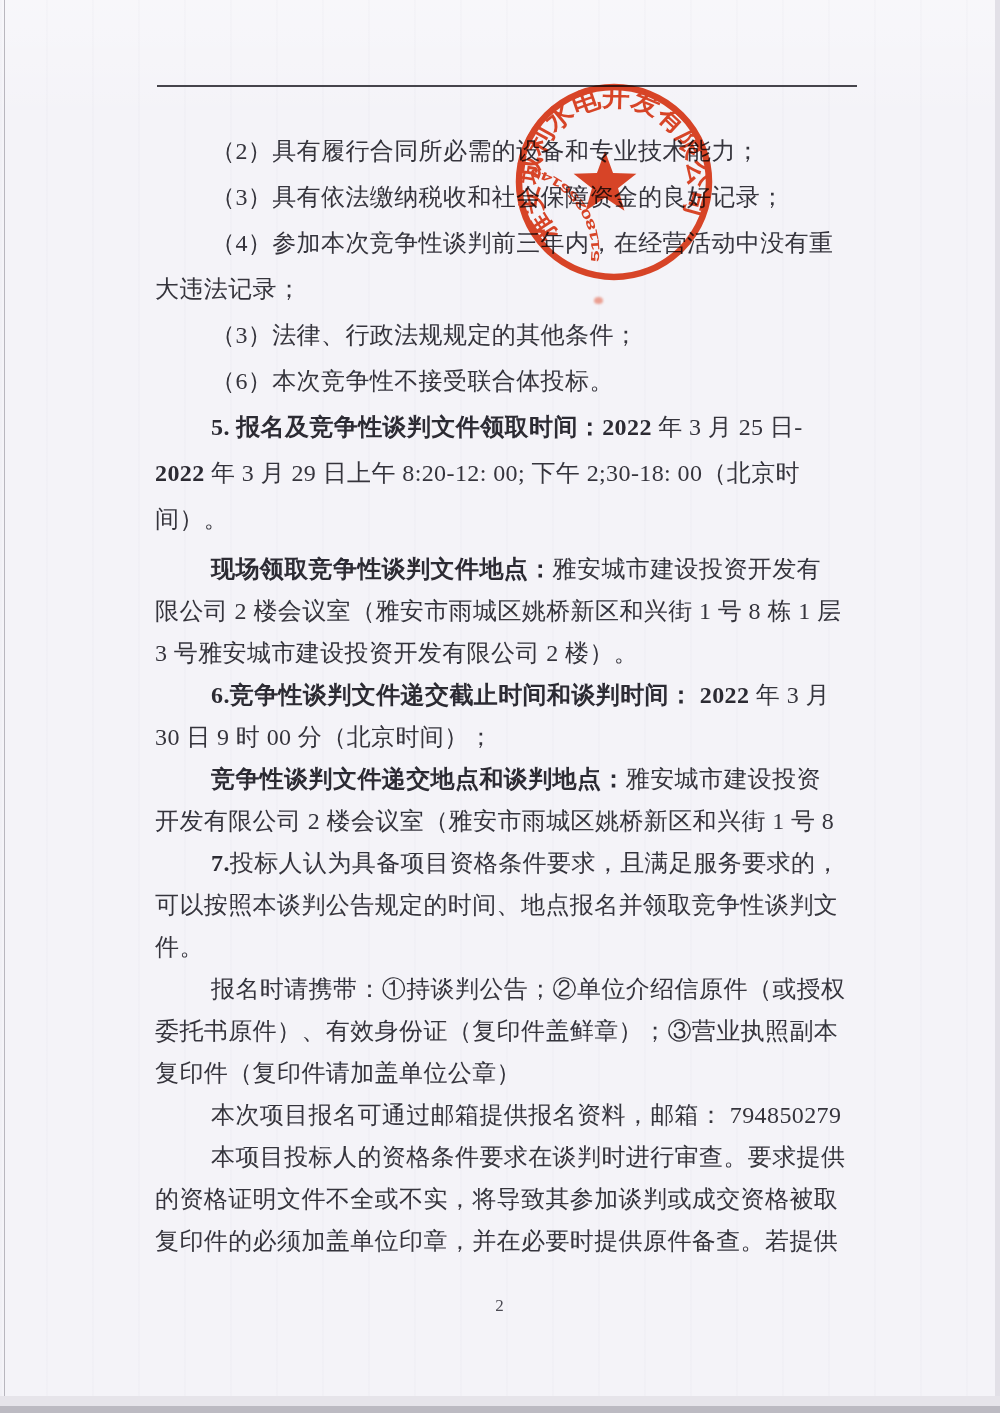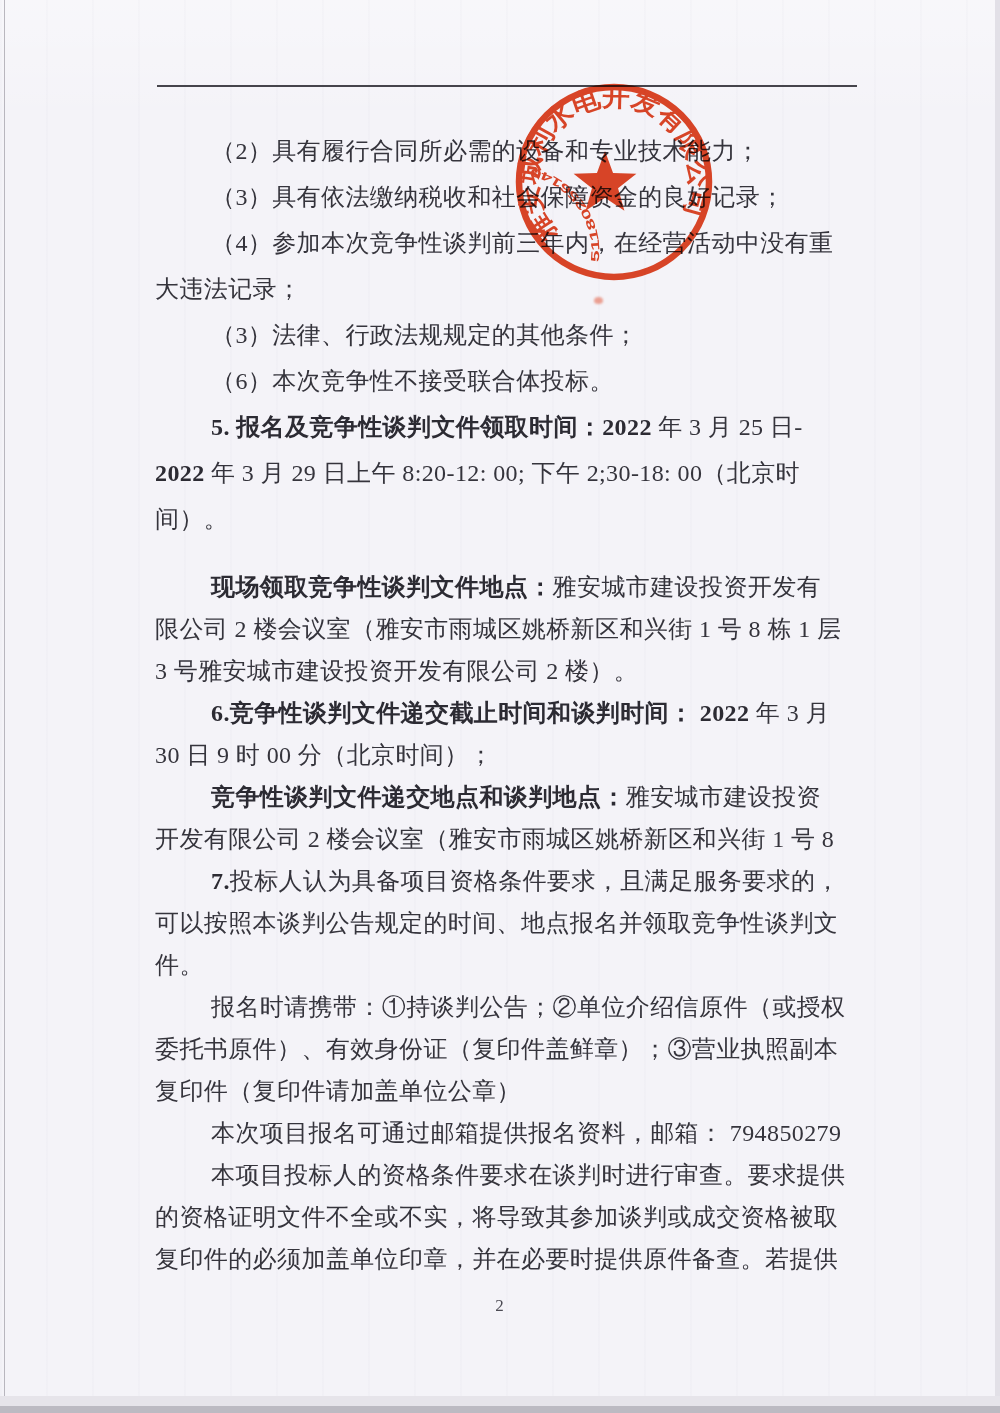--- a/index.html
+++ b/index.html
@@ -22,21 +22,21 @@
   .scan-edge-bottom{position:absolute;left:0;bottom:0;width:1000px;height:7px;background:#bcbac2;}
 
   .header-rule{position:absolute;left:157px;top:85px;width:700px;height:2px;background:#45444b;}
 
   .doc-body{
     position:absolute;left:155px;top:128px;width:716px;
     color:#35343c;font-size:24px;letter-spacing:0.4px;
   }
   .para.loose .line{line-height:46px;height:46px;}
   .para.normal .line{line-height:42px;height:42px;}
-  .para.loose + .para.normal{margin-top:24px;}
+  .para.loose + .para.normal{margin-top:6px;}
   .line{white-space:nowrap;}
   .line.indent{text-indent:56px;}
   .b{font-weight:bold;color:#2c2b33;}
   .u{text-decoration-thickness:2px;text-underline-offset:4px;}
 
   .page-number{
     position:absolute;left:0;top:1296px;width:1000px;text-align:center;
     font-size:17px;color:#4c4b54;letter-spacing:1px;
   }
 

